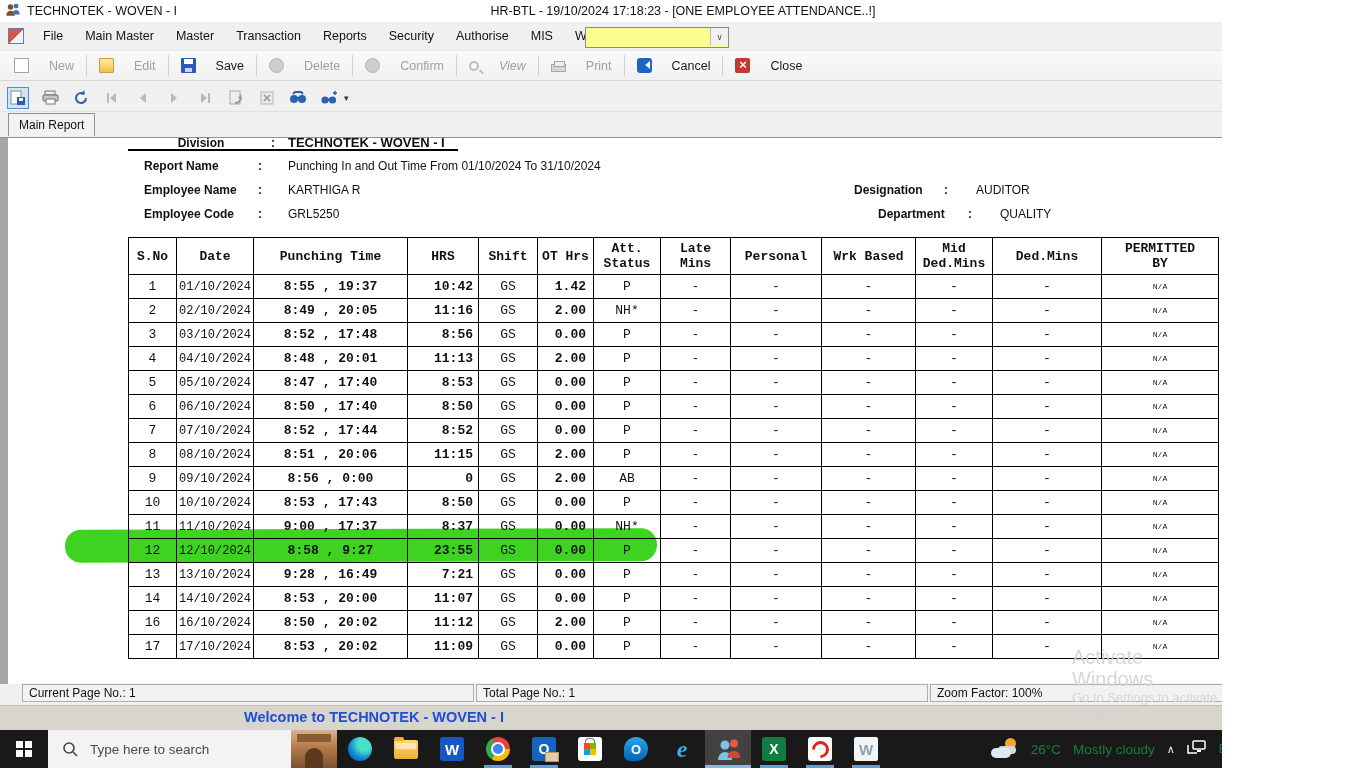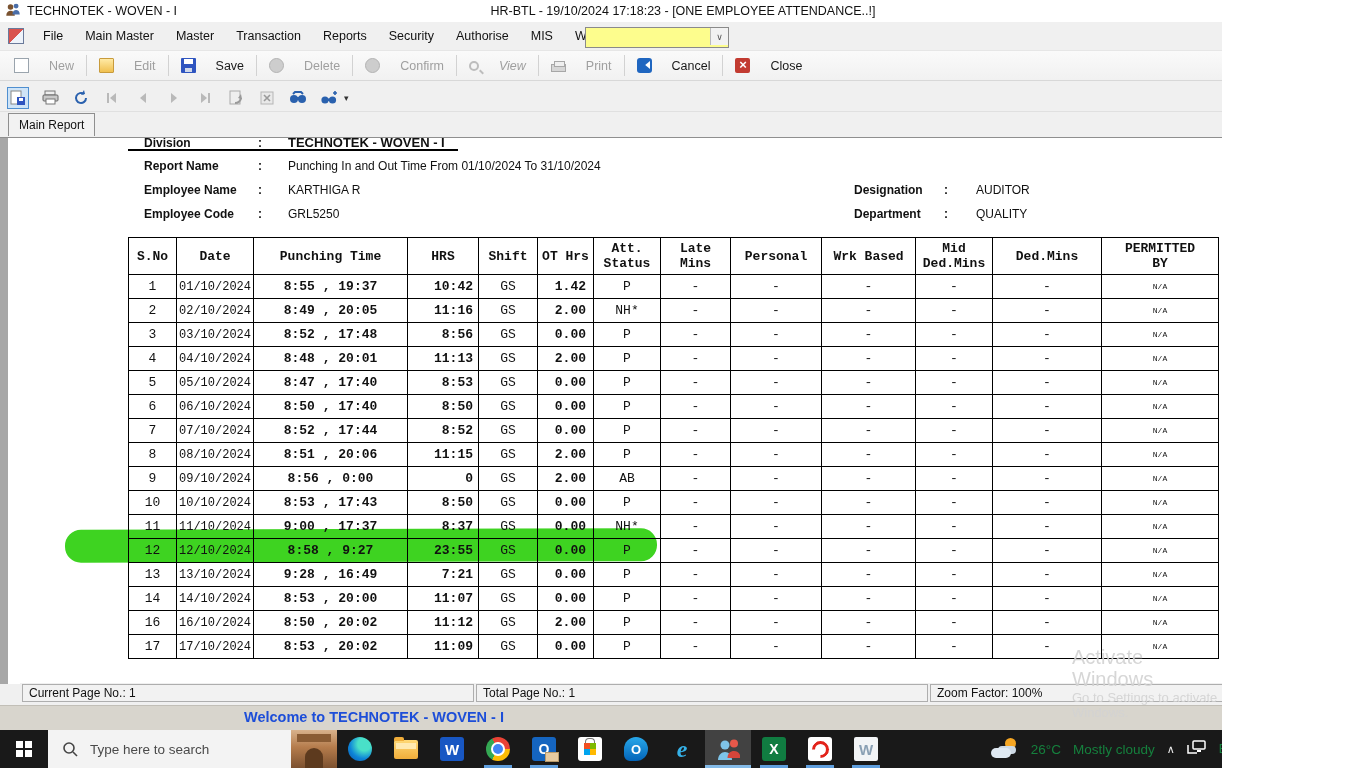--- a/index.html
+++ b/index.html
@@ -298,26 +298,26 @@
   </div>
 
   <div class="rpt-tab">
     <span>Main Report</span>
   </div>
 
   <div class="viewport">
     <div class="page">
       <div class="hl-marker"></div>
       <div id="report-fields">
-          <div class="fld" style="top: -3px; left: 136px;"><span class="lbl" style="display: inline-block; width: 114px;">Division</span><span class="lbl" style="display: inline-block; width: 30px;">:</span><span style="font-weight: bold; font-size: 13px;">TECHNOTEK - WOVEN - I</span></div>
+          <div class="fld" style="top: -3px; left: 136px; text-align: center;"><span class="lbl" style="display: inline-block; width: 114px;">Division</span><span class="lbl" style="display: inline-block; width: 30px;">:</span><span style="font-weight: bold; font-size: 13px;">TECHNOTEK - WOVEN - I</span></div>
           <div class="fld" style="top: 21px; left: 136px;"><span class="lbl" style="display: inline-block; width: 114px;">Report Name</span><span class="lbl" style="display: inline-block; width: 30px;">:</span><span>Punching In and Out Time From 01/10/2024 To 31/10/2024</span></div>
           <div class="fld" style="top: 45px; left: 136px;"><span class="lbl" style="display: inline-block; width: 114px;">Employee Name</span><span class="lbl" style="display: inline-block; width: 30px;">:</span><span>KARTHIGA R</span></div>
           <div class="fld" style="top: 69px; left: 136px;"><span class="lbl" style="display: inline-block; width: 114px;">Employee Code</span><span class="lbl" style="display: inline-block; width: 30px;">:</span><span>GRL5250</span></div>
           <div class="fld" style="top: 45px; left: 846px;"><span class="lbl" style="display: inline-block; width: 90px;">Designation</span><span class="lbl" style="display: inline-block; width: 32px;">:</span><span>AUDITOR</span></div>
-          <div class="fld" style="top: 69px; left: 846px;"><span class="lbl" style="display: inline-block; width: 90px;">Department</span><span class="lbl" style="display: inline-block; width: 32px;">:</span><span>QUALITY</span></div>
+          <div class="fld" style="top: 69px; left: 846px;"><span class="lbl" style="display: inline-block; width: 90px; margin-left: 24px;">Department</span><span class="lbl" style="display: inline-block; width: 32px;">:</span><span>QUALITY</span></div>
         </div>
       <div class="division-line"></div>
       <table class="rpt-table" id="rpt-table">
           <colgroup>
             <col style="width: 48px;">
             <col style="width: 77px;">
             <col style="width: 154px;">
             <col style="width: 71px;">
             <col style="width: 59px;">
             <col style="width: 56px;">

